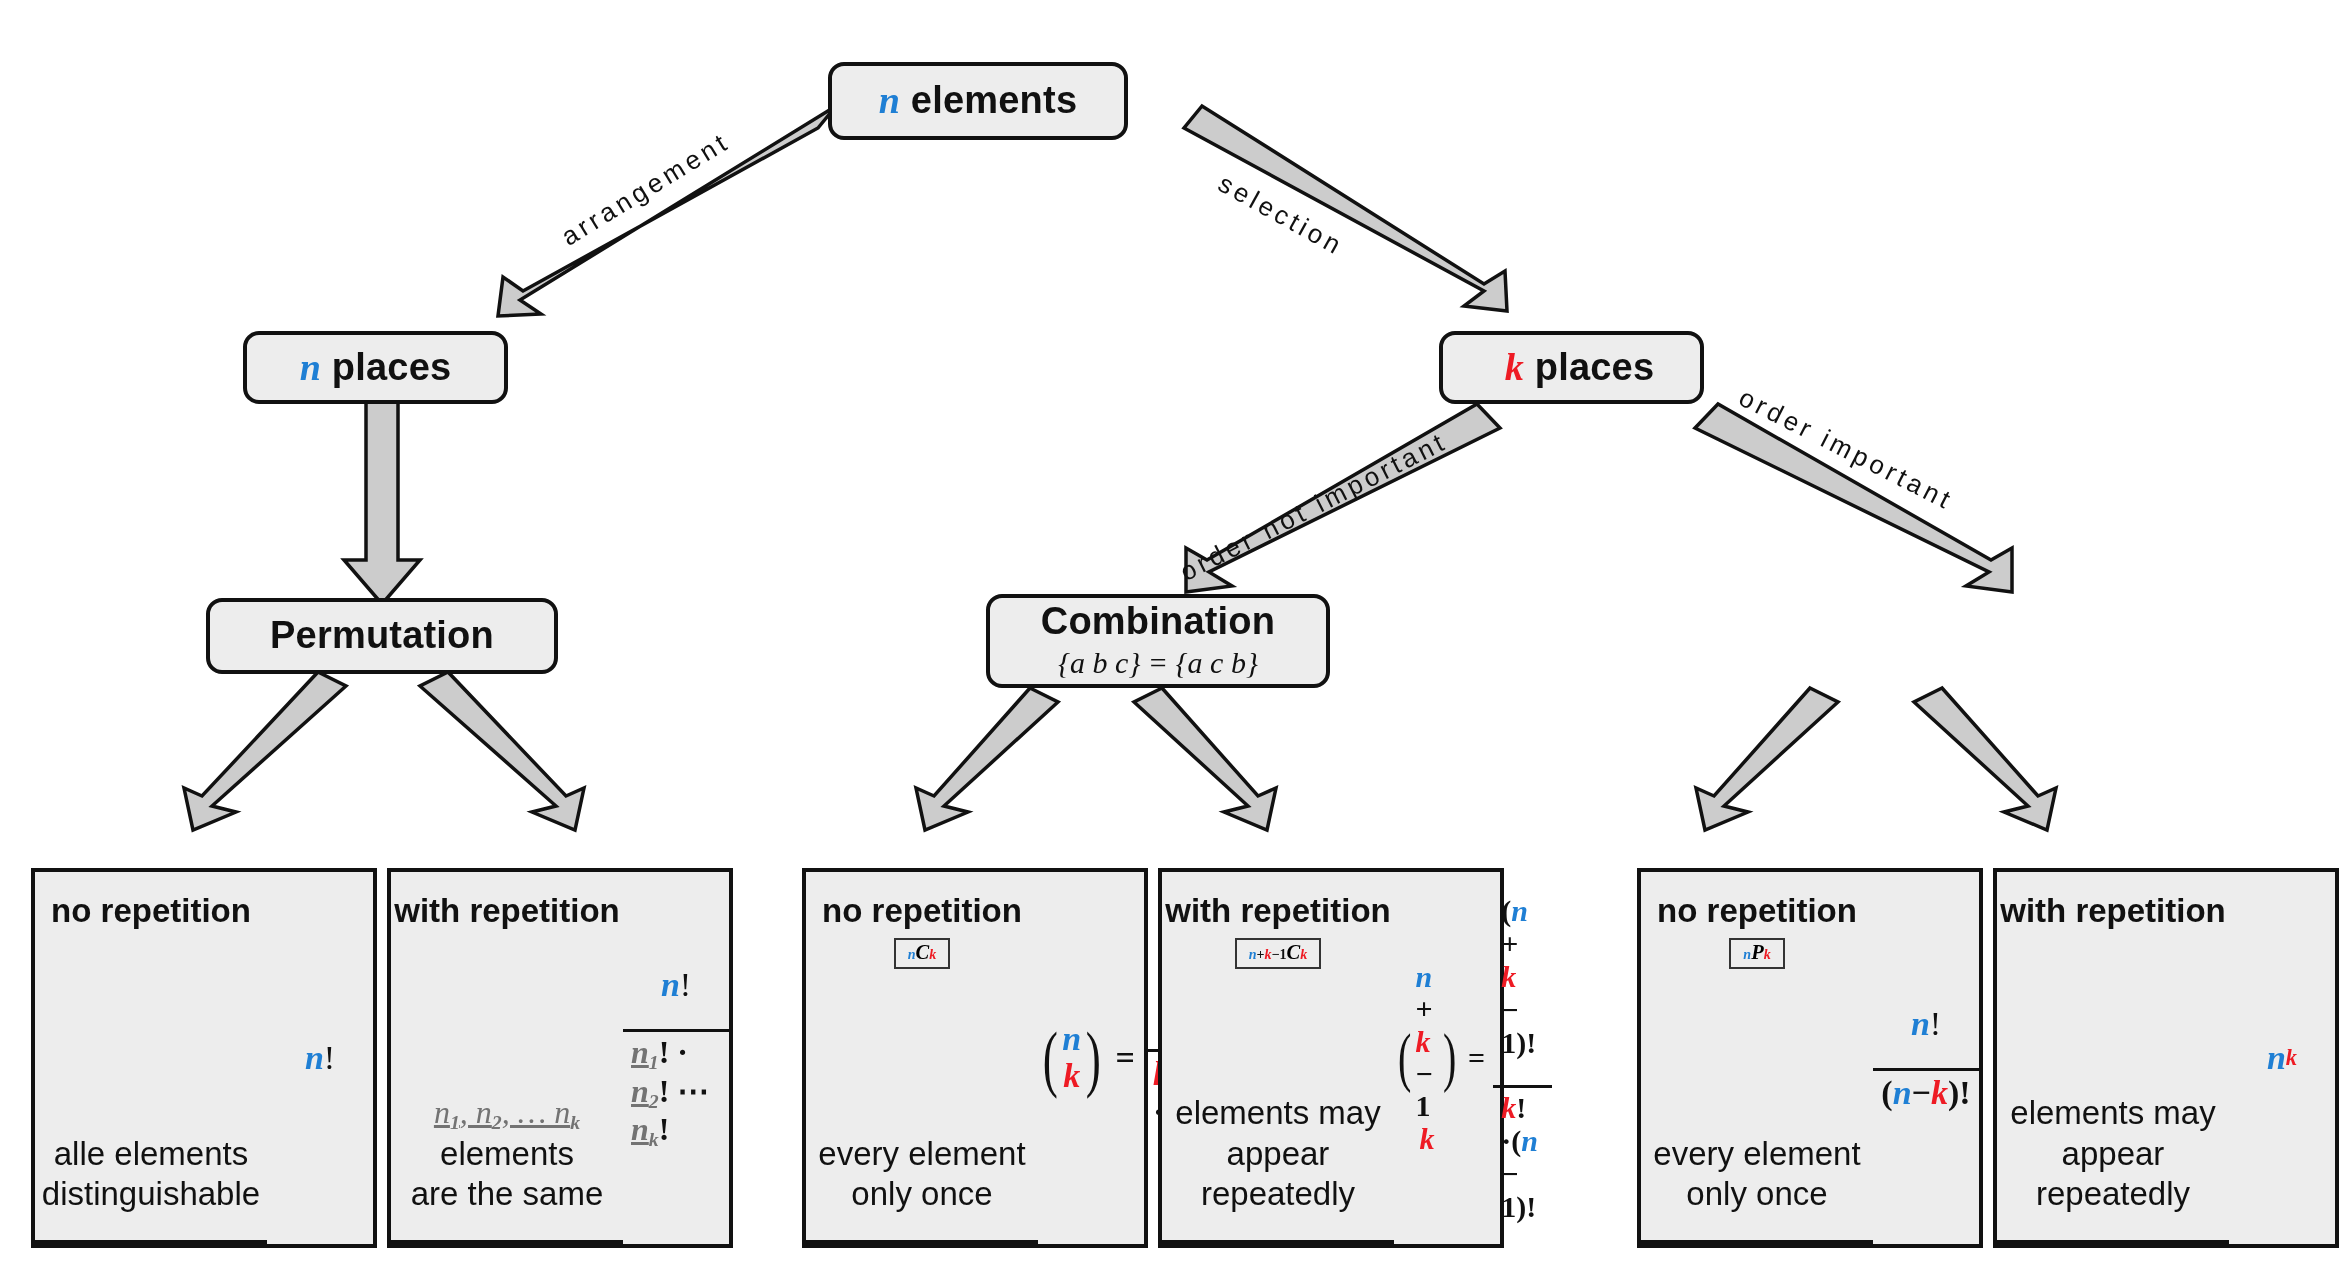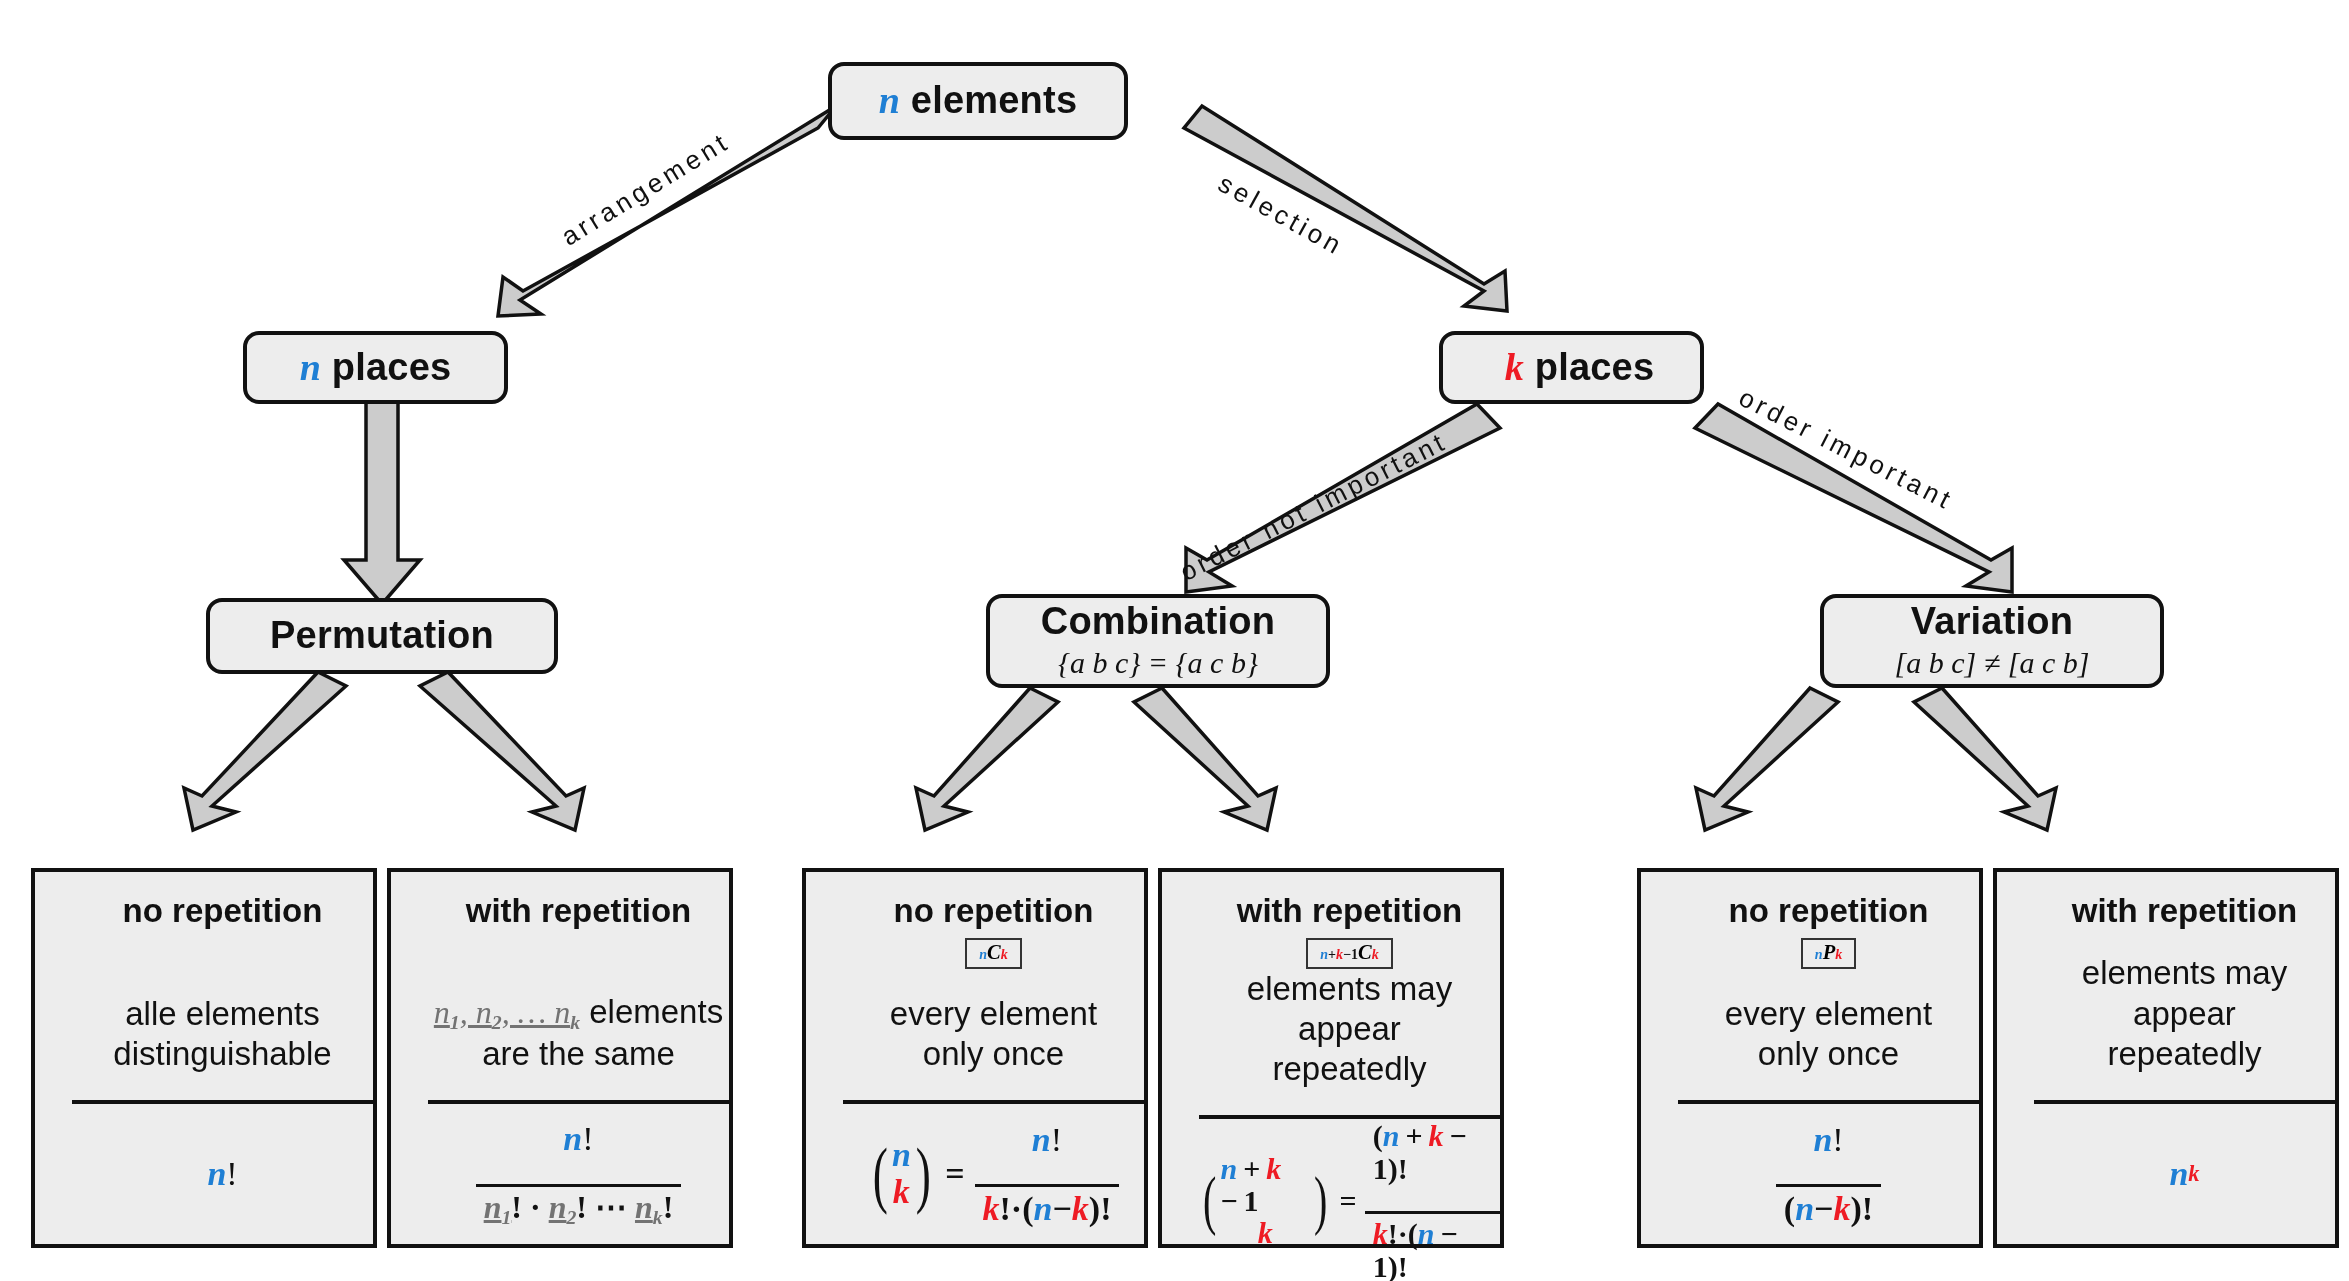--- a/index.html
+++ b/index.html
@@ -24,23 +24,22 @@
   }
   .node .ttl{font-weight:bold;font-size:38px;color:#111;letter-spacing:.2px;line-height:1.05;}
   .node .sub{font-family:Liberation Serif, serif;font-style:italic;font-size:30px;color:#111;margin-top:4px;}
 
   
   .leaf{
     position:absolute;
     background:#ededed;
     border:4px solid #111;
     box-sizing:border-box;
-    display:flex;flex-direction:column;
+    display:flex;flex-direction:row;
     z-index:5;
-    padding-left:37px;
   }
   .leaf .upper{
     flex:0 0 232px;
     border-bottom:4px solid #111;
     display:flex;flex-direction:column;
     align-items:center;
     box-sizing:border-box;
     padding-top:20px;
   }
   .leaf .rep{font-weight:bold;font-size:33px;color:#111;}
@@ -155,24 +154,20 @@
 
   <div class="node" style="left:206px;top:598px;width:352px;height:76px;">
     <div class="ttl">Permutation</div>
   </div>
 
   <div class="node" style="left:986px;top:594px;width:344px;height:94px;">
     <div class="ttl">Combination</div>
     <div class="sub">{a b c} = {a c b}</div>
   </div>
 
-  <div class="node" style="left:1820px;top:594px;width:344px;height:94px;">
-    <div class="ttl">Variation</div>
-    <div class="sub">[a b c] ≠ [a c b]</div>
-  </div>
 
   <div class="leaf" style="left:31px;top:868px;width:346px;height:380px;">
     <div class="upper">
       <div class="rep">no repetition</div>
       <div class="desc">
         <div>alle elements</div>
         <div>distinguishable</div>
       </div>
     </div>
     <div class="lower">

